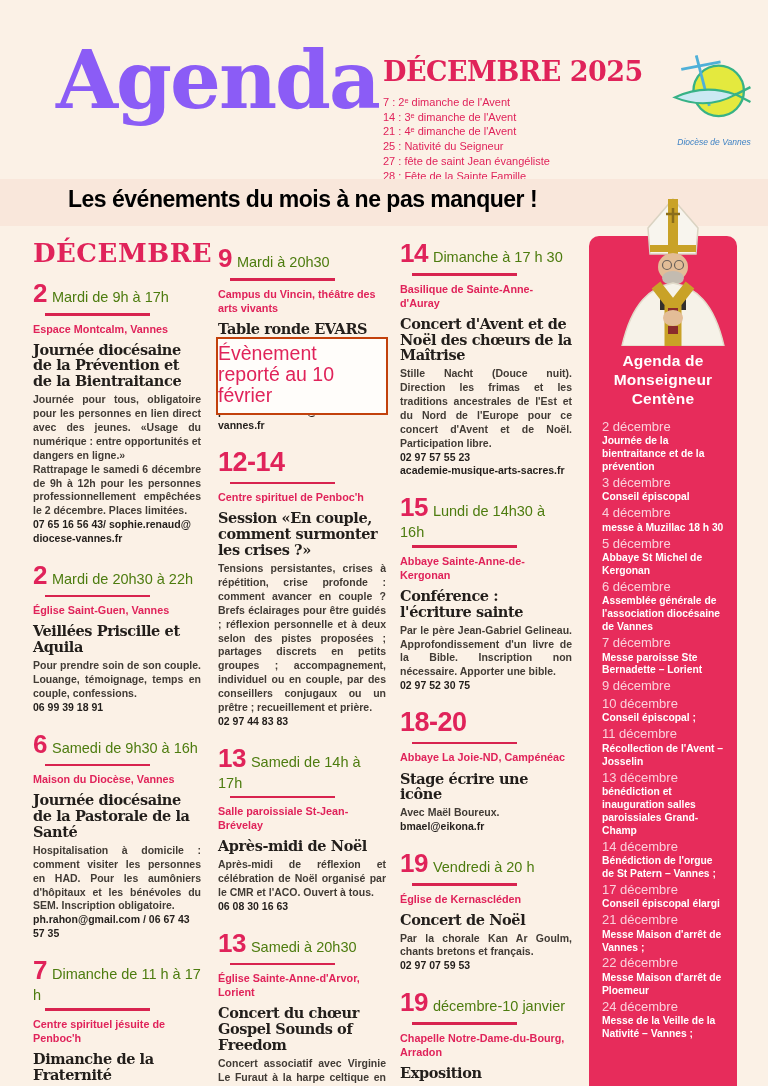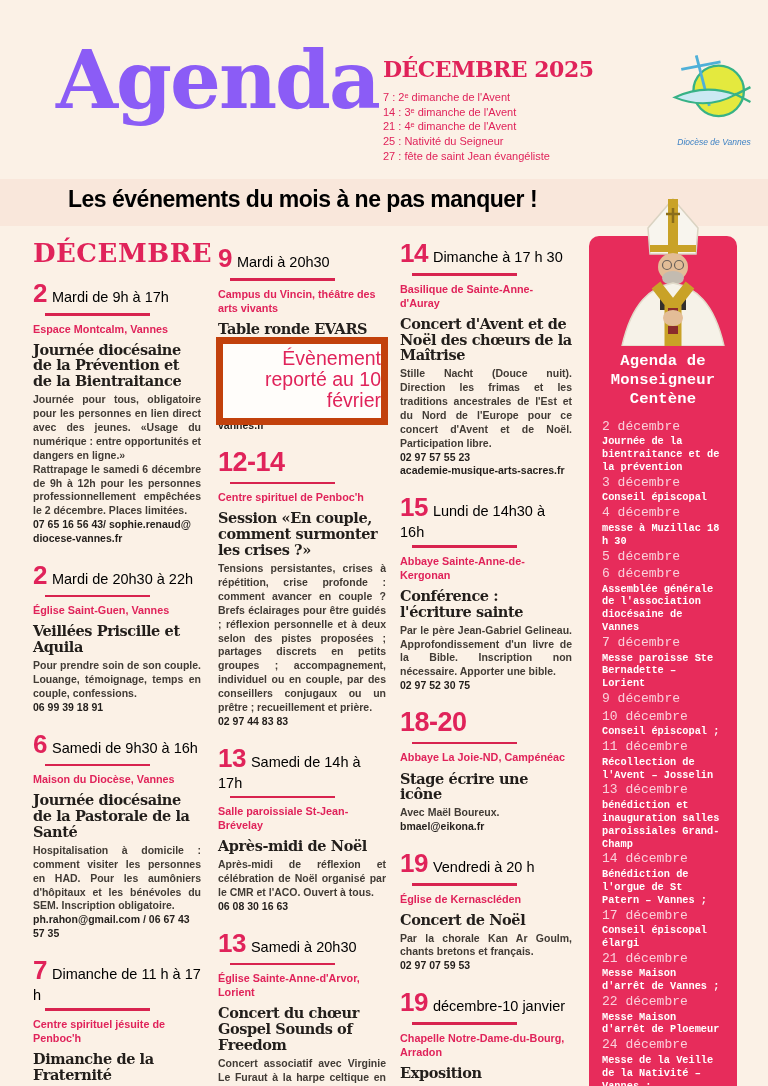--- a/index.html
+++ b/index.html
@@ -3,52 +3,52 @@
 <meta charset="utf-8">
 <style>
   html,body{margin:0;padding:0;}
   body{width:768px;height:1086px;font-family:"Liberation Sans",sans-serif;}
   #page{position:relative;width:768px;height:1086px;background:#FBF1E6;overflow:hidden;}
 
   
   .title-agenda{position:absolute;left:56px;top:40px;font-family:"DejaVu Serif",serif;
     font-weight:700;font-size:80px;line-height:1;color:#8b5cf6;letter-spacing:-2px;}
   .month-block{position:absolute;left:383px;top:56px;width:270px;}
-  .month-title{font-family:"DejaVu Serif",serif;font-weight:700;font-size:22px;color:#E0235A;letter-spacing:-0.5px;}
+  .month-title{font-family:"DejaVu Serif",serif;font-weight:700;font-size:27px;color:#E0235A;letter-spacing:-0.5px;}
   .month-dates{margin-top:8px;font-size:11px;color:#E0235A;line-height:1.34;font-weight:400;}
   .logo{position:absolute;left:664px;top:46px;width:100px;text-align:center;}
   .logo-caption{font-size:8.5px;color:#3E82C4;font-style:italic;margin-top:1px;}
   .banner{position:absolute;left:0;top:179px;width:768px;height:47px;background:#F9E7DB;}
   .tagline{position:absolute;left:68px;top:186px;font-family:Liberation Sans, sans-serif;font-weight:700;
     font-size:23px;color:#000000;letter-spacing:-0.5px;}
 
   
   .col{position:absolute;top:238px;width:168px;}
   #col0{left:33px;} #col1{left:218px;top:243px;} #col2{left:400px;width:172px;}
   .section-title{font-family:"DejaVu Serif",serif;font-weight:700;font-size:26px;color:#E0235A;
     text-align:center;letter-spacing:0.5px;margin:0 0 10px;}
   .entry{margin-bottom:14px;}
   .dateline{color:#E0235A;margin-bottom:1px;}
   .num{font-size:26px;font-weight:700;letter-spacing:-0.5px;}
   .num.wide{font-size:27px;}
-  .rest{font-size:14.5px;margin-left:5px;font-weight:500;color:#000000;}
+  .rest{font-size:14.5px;margin-left:5px;font-weight:500;color:#4d7c0f;}
   .u-line{height:2.5px;background:#D8234F;width:105px;margin:4px 0 6px 12px;}
   .loc{color:#E0235A;font-weight:700;font-size:10.8px;line-height:1.3;margin-bottom:6px;}
   .e-title{font-family:"DejaVu Serif",serif;font-weight:700;font-size:14.5px;line-height:1.1;
     letter-spacing:-0.4px;margin-bottom:4px;color:#221E1B;}
   .para{font-size:10.5px;line-height:1.32;text-align:justify;margin:0;color:#413B35;font-weight:bold;}
   .para.b{font-weight:700;color:#221E1B;text-align:left;}
   .frag-wrap{position:relative;margin-bottom:8px;}
   .frag-row{display:flex;justify-content:space-between;font-size:10.5px;line-height:1.35;color:#413B35;}
-  .overlay{position:absolute;left:-2px;right:-2px;top:-4px;background:#FFFDFA;border:7px solid #c2410c;
-    color:#E0235A;text-align:right;font-size:19.5px;line-height:1.08;font-weight:500;padding:4px 0 7px;z-index:5;}
+  .overlay{position:absolute;left:-2px;right:-2px;top:-4px;background:#FFFDFA;border:2px solid #c2410c;
+    color:#E0235A;text-align:left;font-size:19.5px;line-height:1.08;font-weight:500;padding:4px 0 7px;z-index:5;}
 
   
   .sidebar{position:absolute;left:589px;top:236px;width:148px;height:850px;background:#E72C5B;
-    border-radius:10px 10px 0 0;box-sizing:border-box;padding:116px 13px 0;font-family:Liberation Mono, monospace;}
+    border-radius:10px 10px 0 0;box-sizing:border-box;padding:116px 13px 0;}
   .sb-title{color:#FFFFFF;font-size:15.5px;font-weight:700;text-align:center;line-height:1.22;letter-spacing:0.2px;}
   .sb-items{margin-top:9px;}
   .sb-date{color:#FAD0DB;font-size:13px;line-height:1.35;margin-top:0;font-weight:400;}
   .sb-event{color:#FFFFFF;font-size:10.3px;font-weight:700;line-height:1.25;}
   .bishop{position:absolute;left:606px;top:196px;width:134px;height:150px;z-index:2;}
 </style>
 </head>
 <body>
 
 <div id="page">
@@ -56,20 +56,21 @@
   <div class="title-agenda">Agenda</div>
 
   <div class="month-block">
     <div class="month-title">DÉCEMBRE 2025</div>
     <div class="month-dates">
       <div>7 : 2ᵉ dimanche de l'Avent</div>
       <div>14 : 3ᵉ dimanche de l'Avent</div>
       <div>21 : 4ᵉ dimanche de l'Avent</div>
       <div>25 : Nativité du Seigneur</div>
       <div>27 : fête de saint Jean évangéliste</div>
+      <div>28 : Fête de la Sainte Famille</div>
     </div>
   </div>
 
   <div class="logo">
     <svg viewBox="0 0 100 92" width="94" height="86">
       <circle cx="55" cy="48" r="27" fill="#E4E93E" stroke="#37B286" stroke-width="2.5"></circle>
       <path d="M31 10 L45 64" stroke="#4FB0D8" stroke-width="3" fill="none"></path>
       <path d="M15 25 L57 17" stroke="#4FB0D8" stroke-width="3" fill="none"></path>
       <path d="M8 55 Q40 40 73 52 Q42 69 8 55 Z" fill="#CBE9F3" stroke="#37B286" stroke-width="2.2"></path>
       <path d="M73 52 L89 44 M72 51 L89 60" stroke="#37B286" stroke-width="2.5" fill="none"></path>
@@ -218,20 +219,21 @@
       <div>Monseigneur Centène</div>
     </div>
     <div class="sb-items" id="sbItems">
         <div class="sb-date">2 décembre</div>
         <div class="sb-event">Journée de la bientraitance et de la prévention</div>
         <div class="sb-date">3 décembre</div>
         <div class="sb-event">Conseil épiscopal</div>
         <div class="sb-date">4 décembre</div>
         <div class="sb-event">messe à Muzillac 18 h 30</div>
         <div class="sb-date">5 décembre</div>
+        <div class="sb-event">Abbaye St Michel de Kergonan</div>
         <div class="sb-date">6 décembre</div>
         <div class="sb-event">Assemblée générale de l'association diocésaine de Vannes</div>
         <div class="sb-date">7 décembre</div>
         <div class="sb-event">Messe paroisse Ste Bernadette – Lorient</div>
         <div class="sb-date">9 décembre</div>
         <div class="sb-date">10 décembre</div>
         <div class="sb-event">Conseil épiscopal ;</div>
         <div class="sb-date">11 décembre</div>
         <div class="sb-event">Récollection de l'Avent – Josselin</div>
         <div class="sb-date">13 décembre</div>

